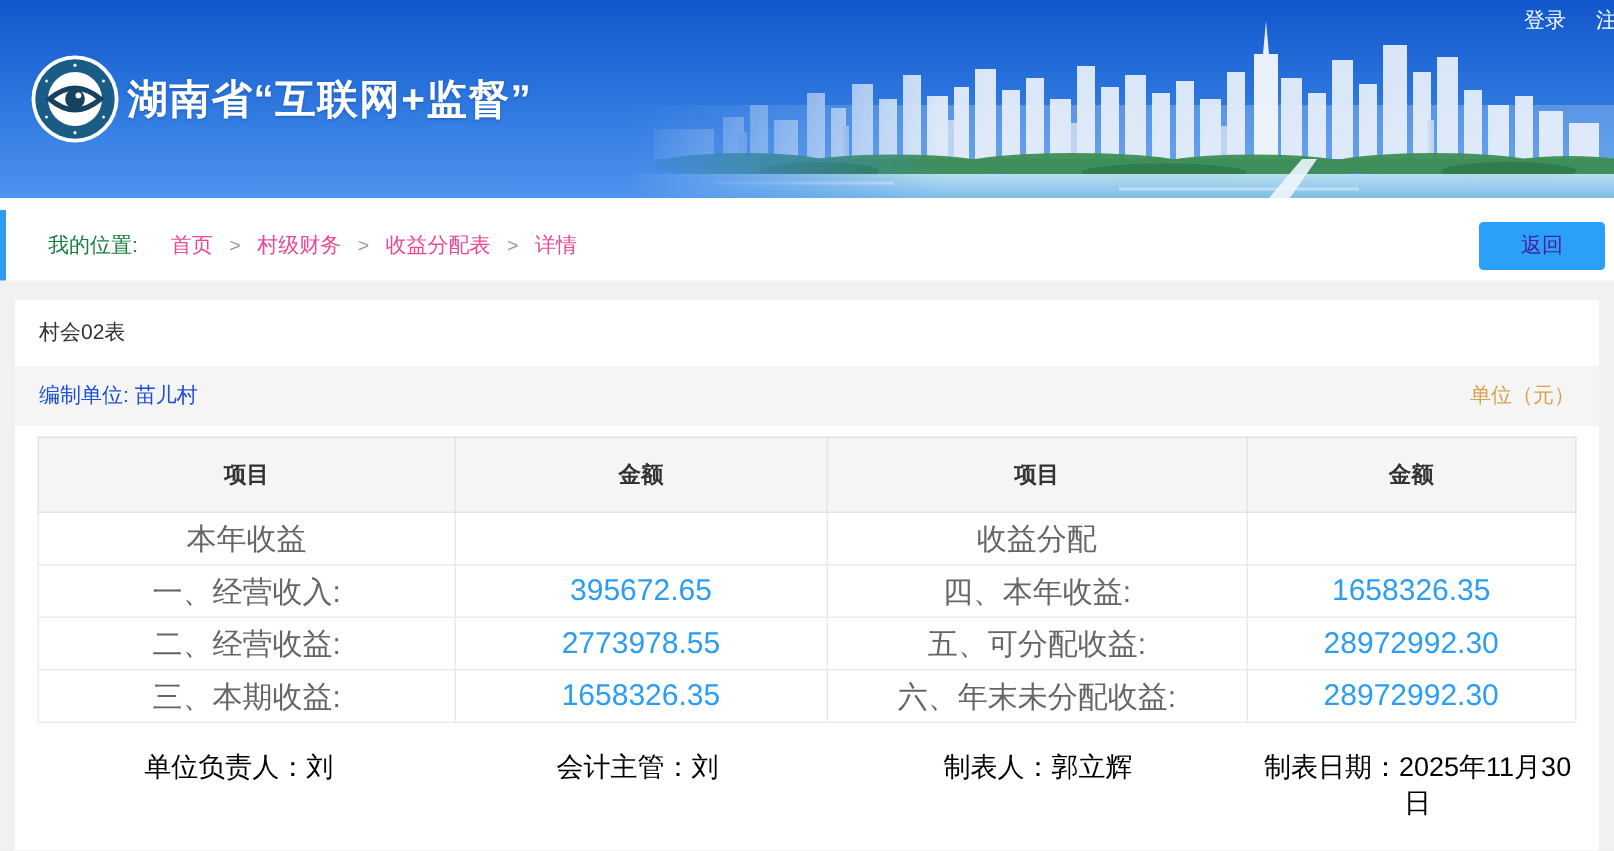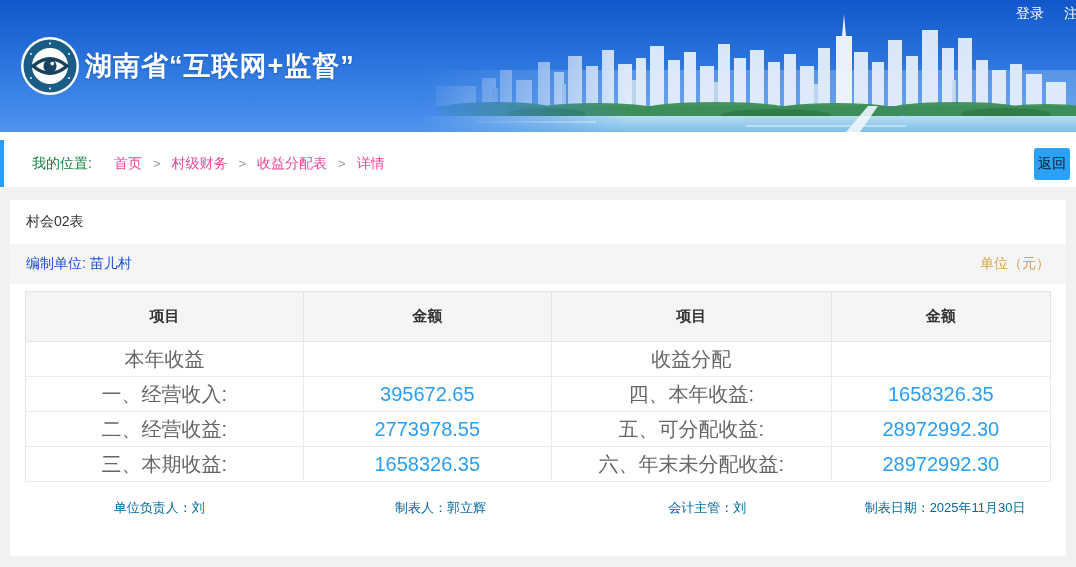--- a/index.html
+++ b/index.html
@@ -21,22 +21,22 @@
   .site-title { color:#ffffff; font-size:27px; font-weight:bold; letter-spacing:1px;
                 text-shadow:0 1px 2px rgba(0,40,110,.35); }
 
   
   .crumb-section { background:#ffffff; padding-top:8px; }
   .crumb-bar { height:47px; border-left:4px solid #2b9cf2; display:flex;
                align-items:center; padding:0 6px 0 28px; font-size:14px; }
   .crumb-label { color:#15803d; margin-right:22px; }
   .crumb-bar a { color:#ec4899; text-decoration:none; cursor:pointer; }
   .crumb-sep { color:#999999; margin:0 11px; font-size:13px; }
-  .back-btn { margin-left:auto; background:#2ba0f8; color:#0f172a; border:none;
-              border-radius:3px; padding:7px 4px; font-size:14px; cursor:pointer;
+  .back-btn { margin-left:auto; background:#2ba0f8; color:#4c1d95; border:none;
+              border-radius:3px; padding:7px 28px; font-size:14px; cursor:pointer;
               font-family:inherit; }
 
   .spacer { height:13px; }
 
   
   .card { margin:0 10px; background:#ffffff; padding-bottom:18px; }
   .form-code { padding:13px 16px; font-size:14px; color:#333333; }
   .unit-row { background:#f5f5f5; padding:11px 16px; display:flex;
               justify-content:space-between; align-items:center; font-size:14px; }
   .unit-name { color:#1d4ed8; }
@@ -44,21 +44,21 @@
 
   .tbl-wrap { padding:7px 15px 0; }
   table.report { width:100%; border-collapse:collapse; table-layout:fixed; }
   table.report th { height:50px; background:#f5f5f5; color:#333333; font-size:15px;
                     font-weight:bold; border:1px solid #e3e3e3; text-align:center; }
   table.report td { height:35px; border:1px solid #eaeaea; text-align:center;
                     font-size:20px; }
   td.lbl { color:#666666; }
   td.val { color:#2b9df4; }
 
-  .sign-row { display:flex; padding:17px 15px 21px; font-size:13px; color:#0369a1;gap:12px; }
+  .sign-row { display:flex; padding:17px 15px 21px; font-size:18px; color:#000000;gap:12px; }
   .sign-cell { text-align:center; }
   .sc1 { width:27.1%; } .sc2 { width:24.2%; } .sc3 { width:27.3%; } .sc4 { width:21.4%; }
 </style>
 </head>
 <body>
 
 <div class="page">
 
   <header class="banner">
     <svg class="skyline" viewBox="0 0 660 132" preserveAspectRatio="none" aria-hidden="true">
@@ -234,19 +234,19 @@
             <td class="val">1658326.35</td>
             <td class="lbl">六、年末未分配收益:</td>
             <td class="val">28972992.30</td>
           </tr>
         </tbody>
       </table>
     </div>
 
     <div class="sign-row">
       <span class="sign-cell sc1">单位负责人：刘</span>
+      <span class="sign-cell sc2">会计主管：刘</span>
       <span class="sign-cell sc3">制表人：郭立辉</span>
-      <span class="sign-cell sc2">会计主管：刘</span>
       <span class="sign-cell sc4">制表日期：2025年11月30日</span>
     </div>
   </main>
 
 </div>
 
 </body></html>

